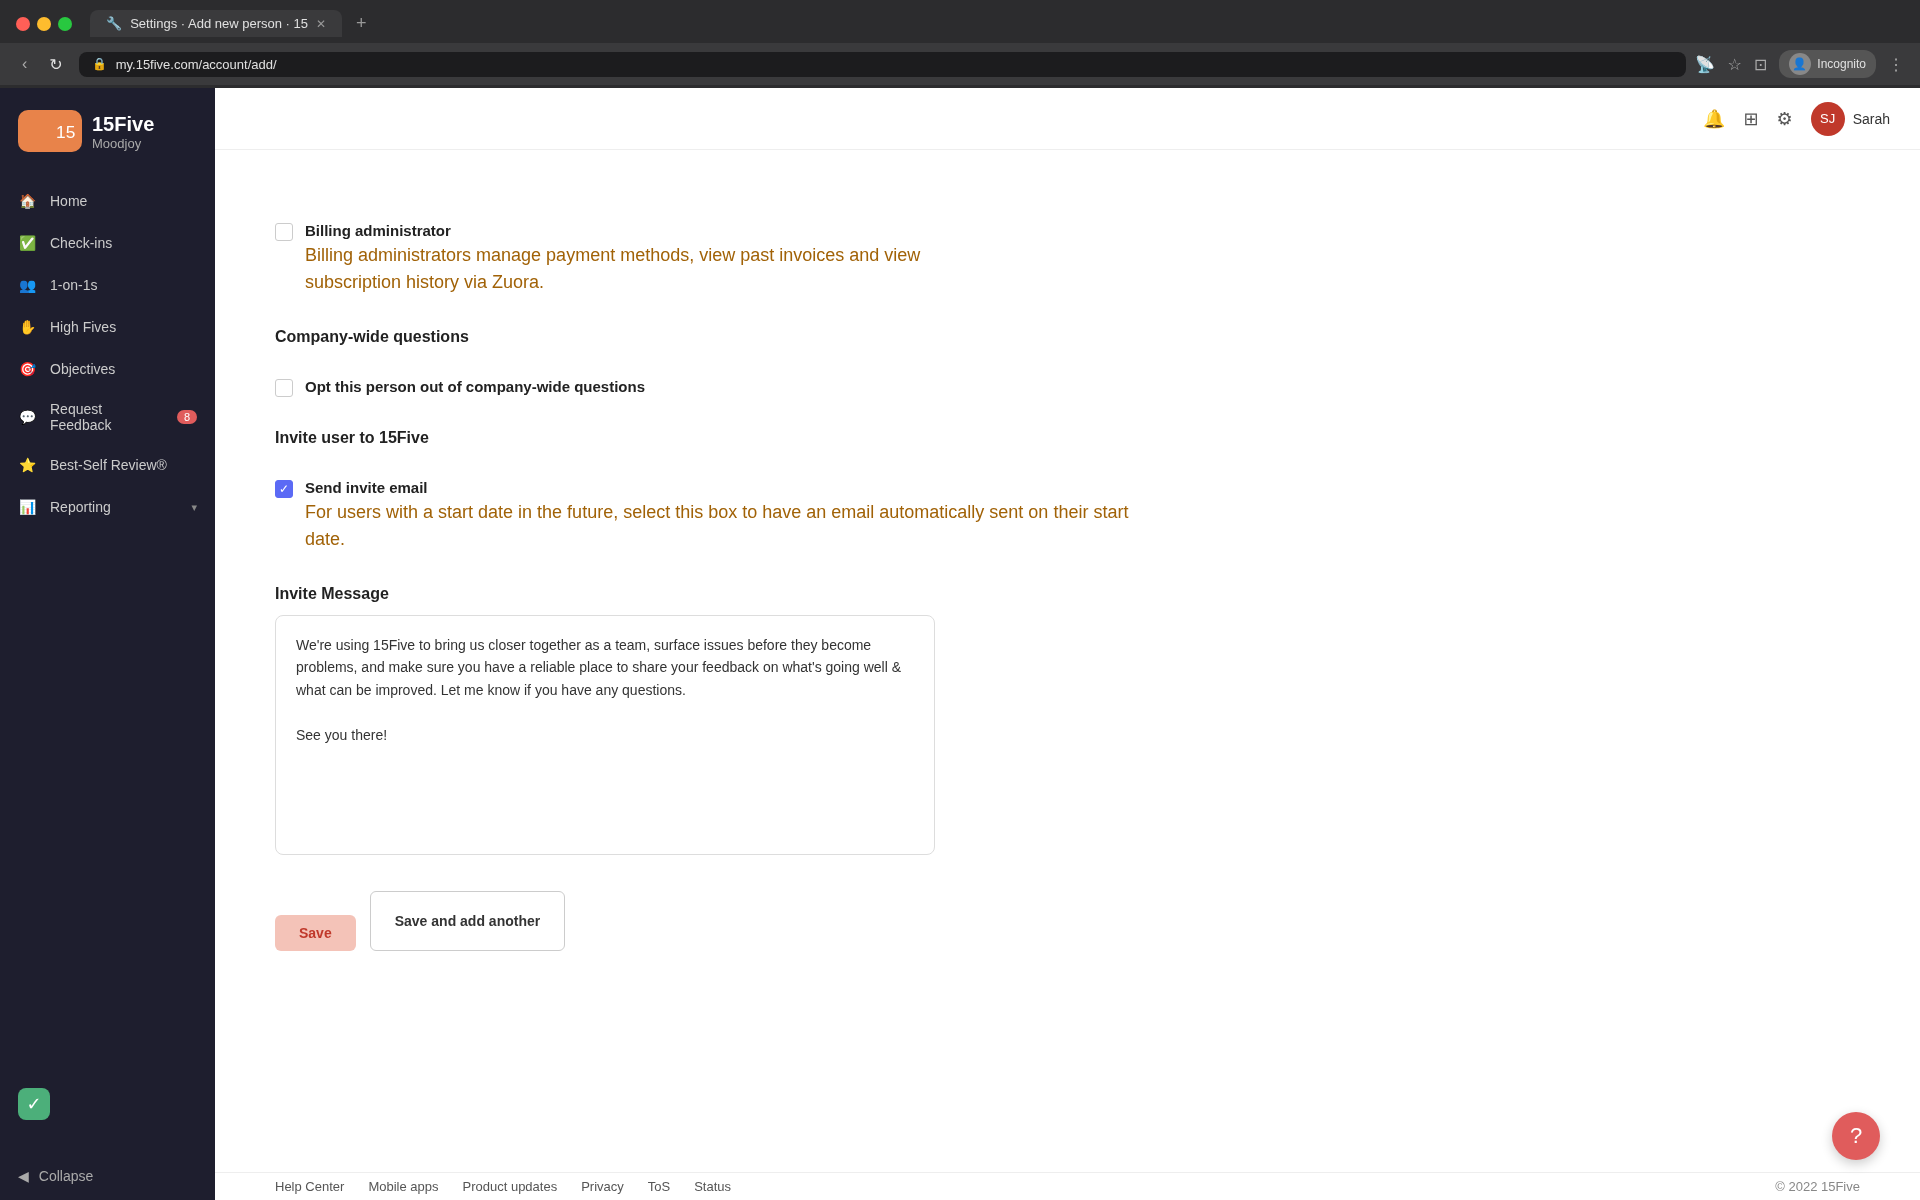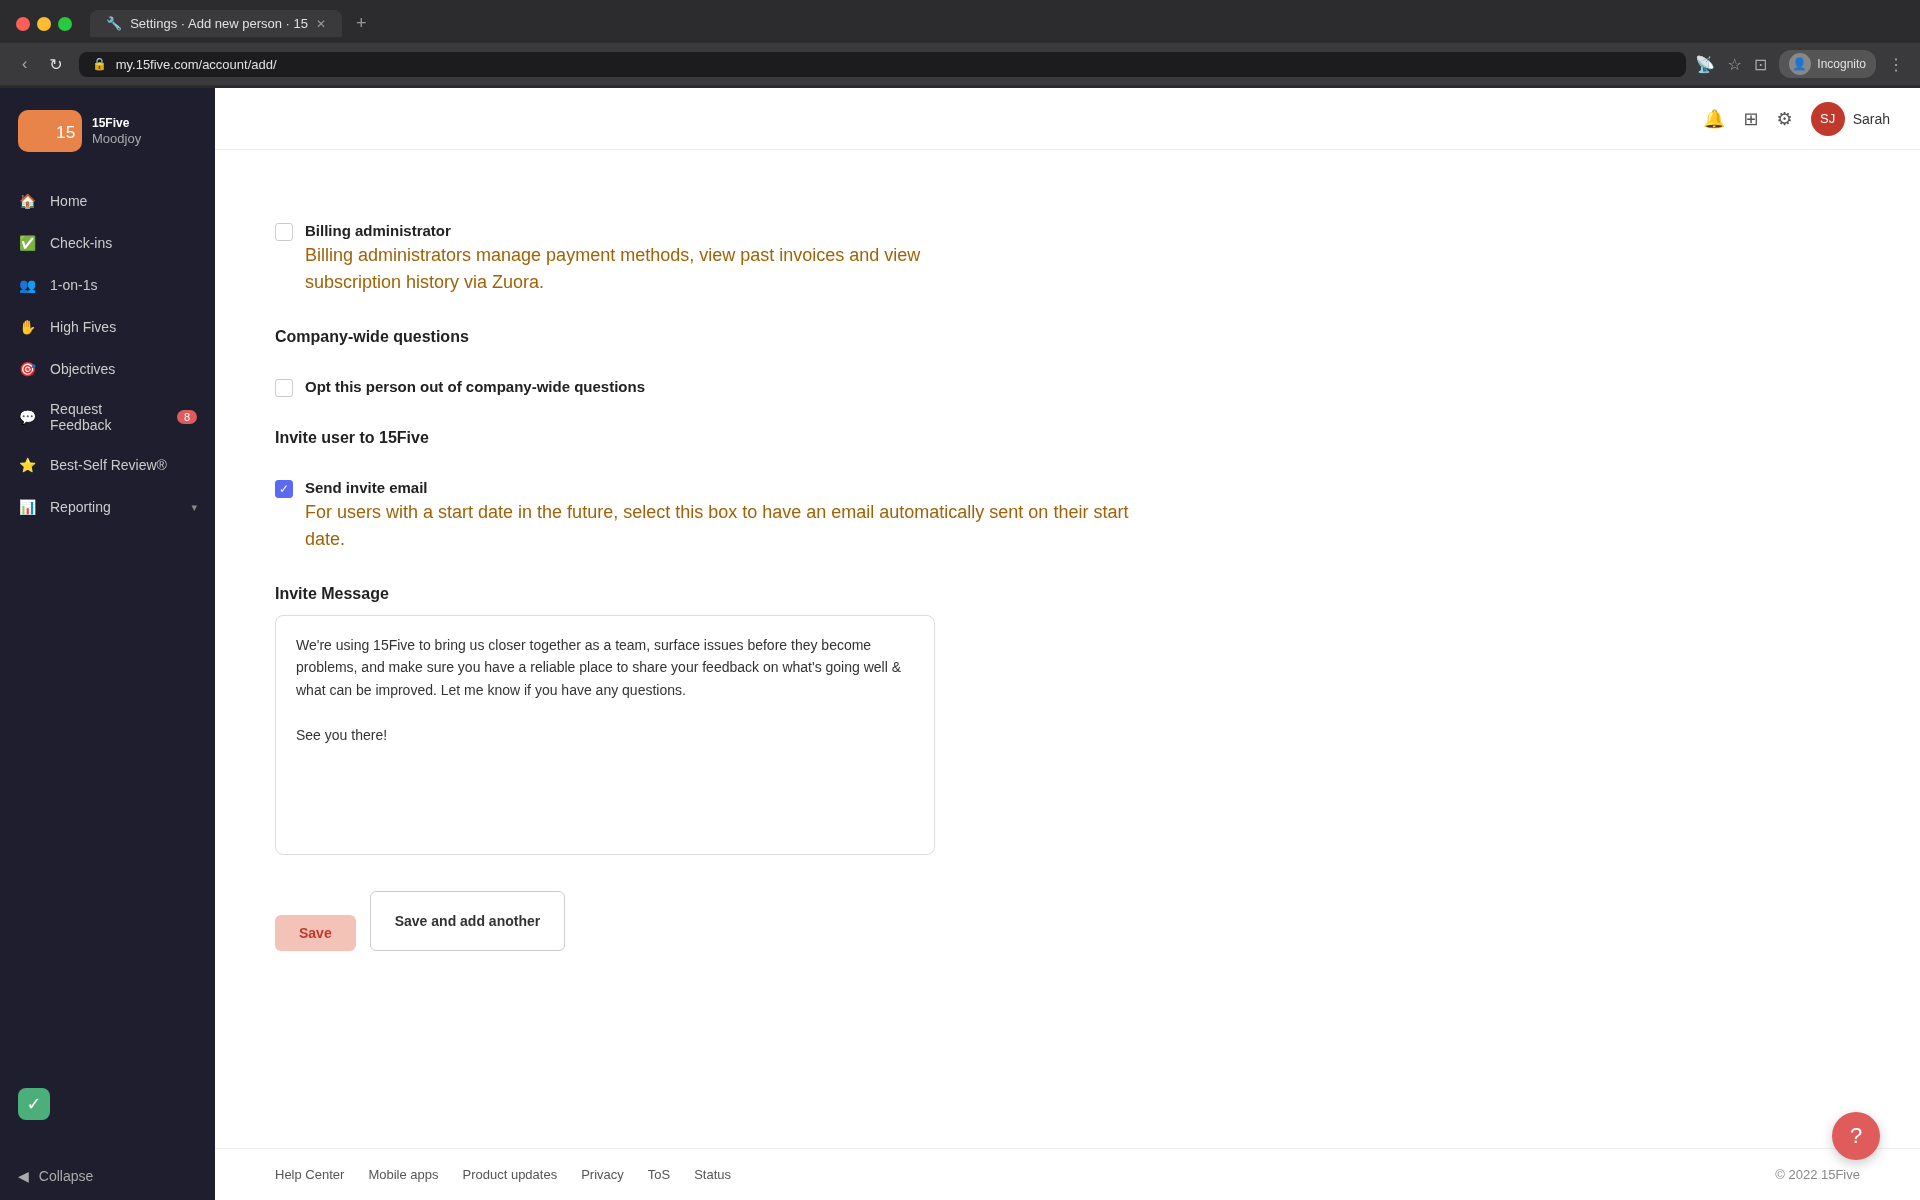--- a/index.html
+++ b/index.html
@@ -27,21 +27,21 @@
 
     
     .app-container { display: flex; height: calc(1200px - 88px); }
 
     
     .sidebar { width: 215px; background: #1e1e2e; flex-shrink: 0; display: flex; flex-direction: column; padding: 0; height: 100%; position: relative; }
     .sidebar-brand { display: flex; align-items: center; gap: 10px; padding: 22px 18px 20px; }
     .brand-logo { width: 64px; height: 42px; border-radius: 10px; background: #e8834a; display: flex; align-items: center; justify-content: flex-end; }
     .brand-logo svg { width: 26px; height: 26px; fill: white; }
     .brand-text { color: white; }
-    .brand-name { font-size: 12px; font-weight: 700; line-height: 1.2; }
+    .brand-name { font-size: 20px; font-weight: 700; line-height: 1.2; }
     .brand-sub { font-size: 13px; color: #aaa; }
     .sidebar-nav { flex: 1; padding: 8px 0; }
     .nav-item { display: flex; align-items: center; gap: 12px; padding: 11px 18px; color: #ccc; font-size: 14px; cursor: pointer; border-radius: 0; transition: background 0.15s; }
     .nav-item .nav-icon { width: 20px; height: 20px; display: flex; align-items: center; justify-content: center; color: #aaa; flex-shrink: 0; }
     .nav-item .nav-label { color: #ccc; }
     .sidebar-bottom { padding: 16px 18px; }
     .collapse-btn { display: flex; align-items: center; gap: 10px; color: #aaa; font-size: 14px; cursor: pointer; }
     .sidebar-badge { background: #e05c5c; color: white; border-radius: 10px; padding: 1px 7px; font-size: 11px; margin-left: auto; }
     .check-badge { width: 32px; height: 32px; background: #4caf7a; border-radius: 8px; display: flex; align-items: center; justify-content: center; position: absolute; bottom: 80px; left: 18px; }
 
@@ -70,21 +70,21 @@
     .checkbox-desc { font-size: 18px; color: #a16207; margin-top: 3px; line-height: 1.5; }
 
     .invite-message-label { font-size: 16px; font-weight: 600; color: #222; margin-bottom: 12px; }
     .invite-textarea { width: 660px; height: 240px; border: 1.5px solid #ddd; border-radius: 8px; padding: 18px 20px; font-size: 14px; color: #333; line-height: 1.6; resize: none; font-family: inherit; }
 
     .action-buttons { display: flex; gap: 14px; margin-top: 28px; margin-bottom: 40px; }
     .btn-save { background: #f4c3b8; color: #c0392b; border: none; border-radius: 6px; padding: 10px 24px; font-size: 14px; font-weight: 600; cursor: pointer; margin-top: 24px; }
     .btn-save-another { background: white; color: #333; border: 1.5px solid #ccc; border-radius: 6px; padding: 18px 24px; font-size: 14px; font-weight: 600; cursor: pointer; }
 
     
-    .page-footer { background: white; border-top: 1px solid #eee; padding: 18px 60px; display: flex; align-items: center; justify-content: space-between; flex-shrink: 0; }
+    .page-footer { background: white; border-top: 1px solid #eee; padding: 6px 60px; display: flex; align-items: center; justify-content: space-between; flex-shrink: 0; }
     .footer-links { display: flex; gap: 24px; }
     .footer-link { font-size: 13px; color: #555; cursor: pointer; text-decoration: none; }
     .footer-copy { font-size: 13px; color: #888; }
 
     
     .help-fab { position: fixed; bottom: 40px; right: 40px; width: 48px; height: 48px; background: #e05c5c; border-radius: 50%; display: flex; align-items: center; justify-content: center; color: white; font-size: 22px; cursor: pointer; box-shadow: 0 4px 12px rgba(0,0,0,0.2); }
 
     
     .nav-arrow { margin-left: auto; font-size: 11px; color: #888; }
   </style>

